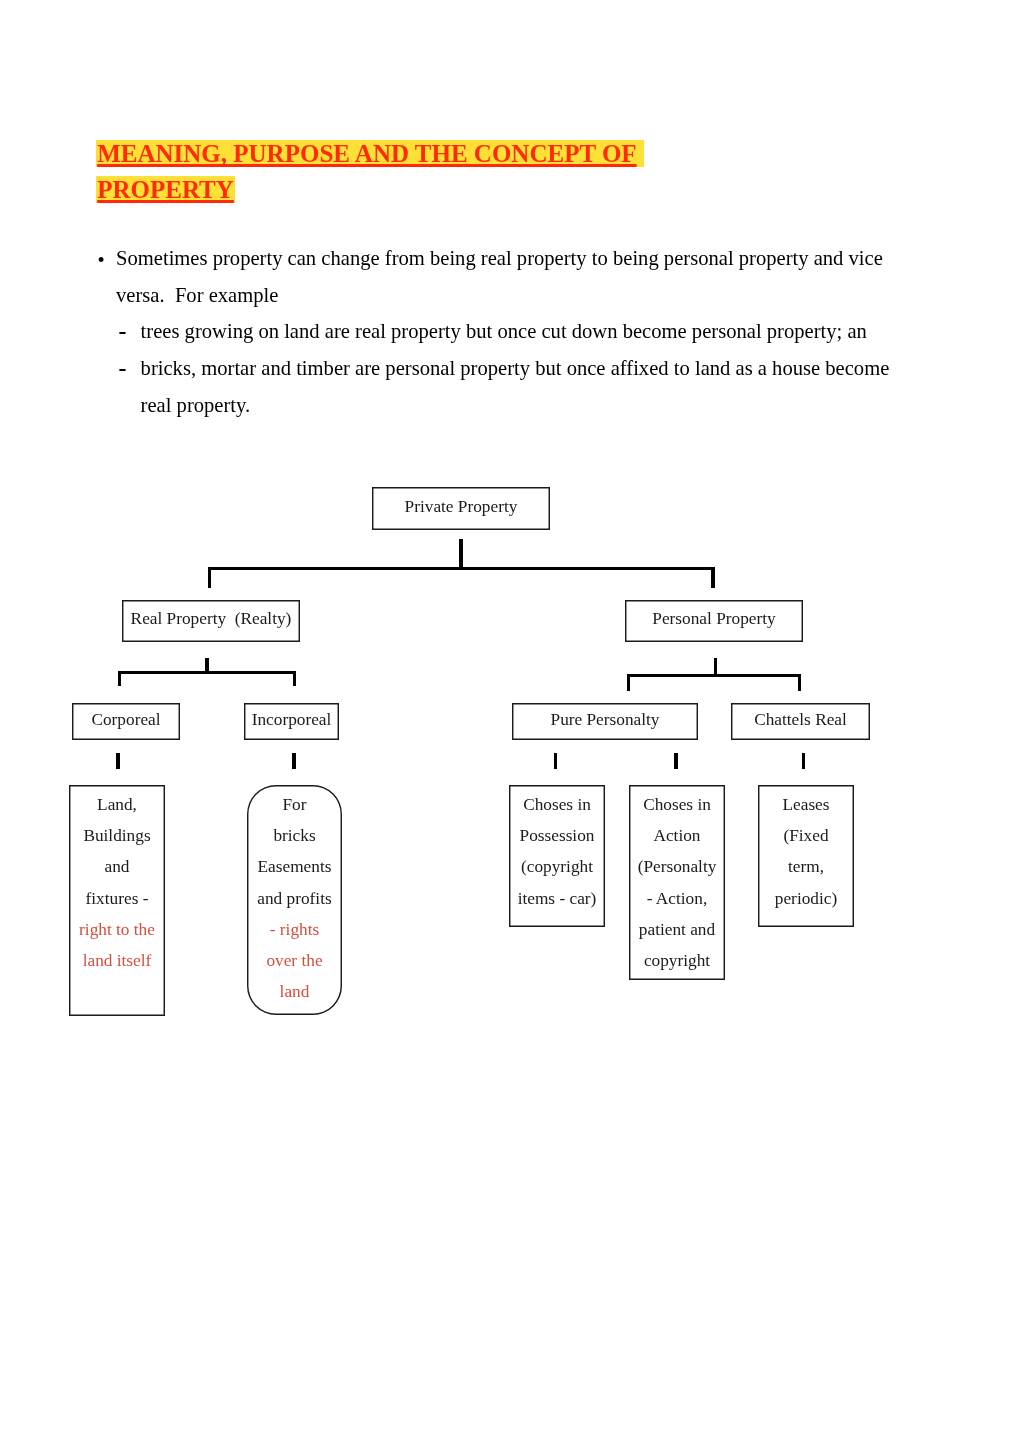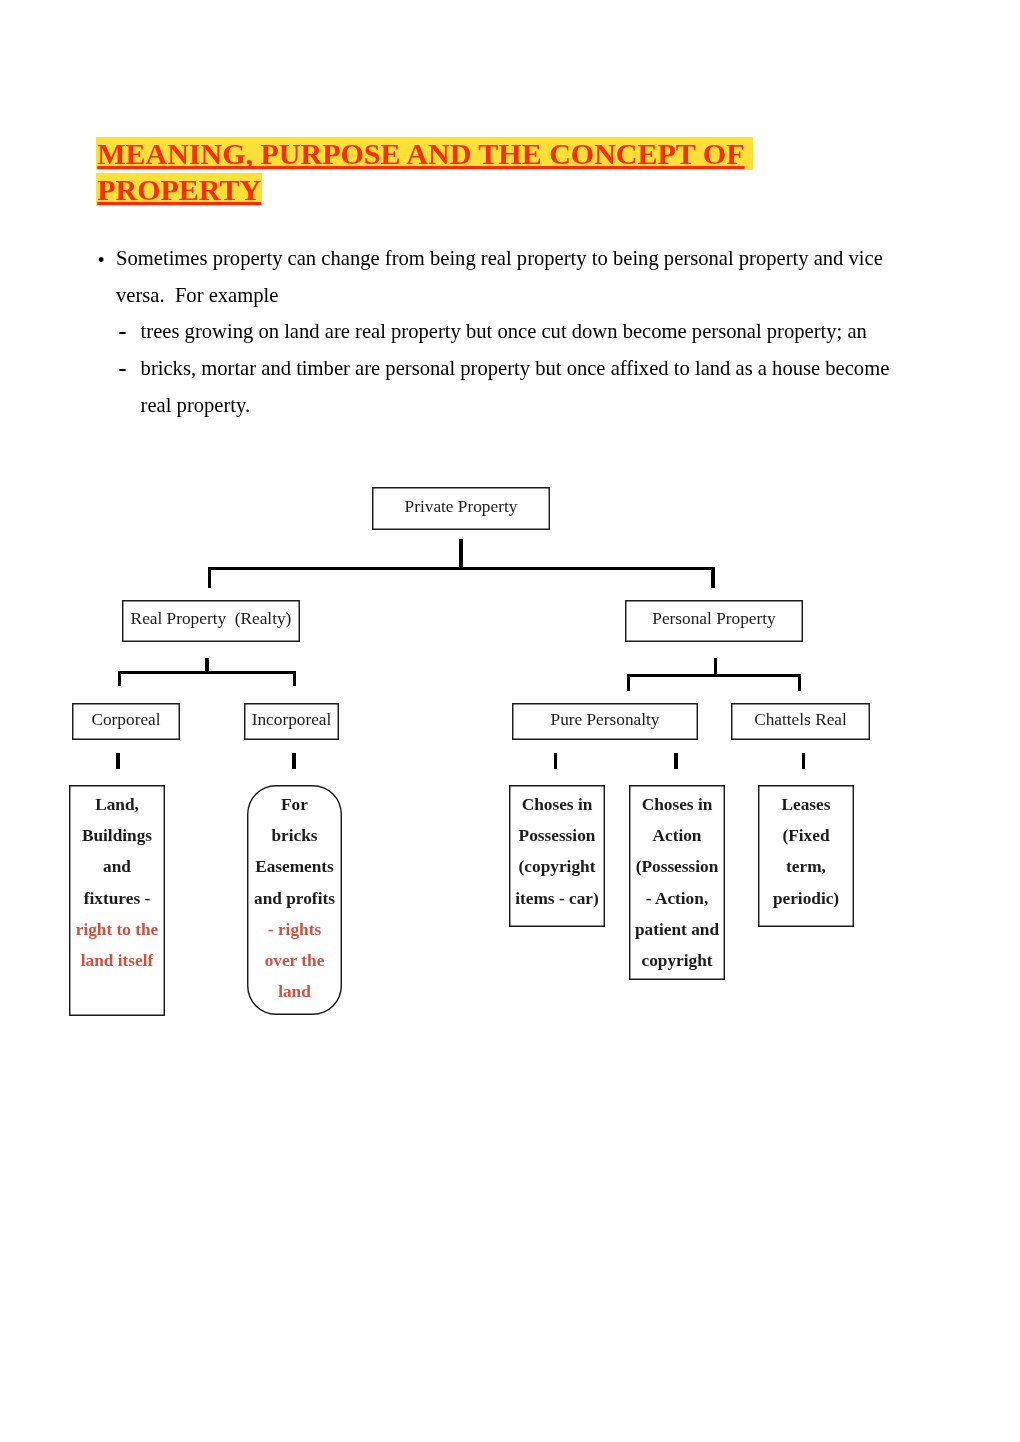--- a/index.html
+++ b/index.html
@@ -1,42 +1,42 @@
 <!DOCTYPE html>
 <html><head>
 <meta charset="utf-8">
 <style>
   html,body{margin:0;padding:0;}
   body{width:1020px;height:1442px;background:#ffffff;font-family:"Liberation Serif",serif;
        -webkit-font-smoothing:antialiased;overflow:hidden;position:relative;will-change:transform;}
   .page{position:absolute;inset:0;}
 
   
-  .title{position:absolute;left:96.3px;top:136px;width:700px;font-size:30px;font-weight:bold;
+  .title{position:absolute;left:96.3px;top:136px;width:700px;font-size:25px;font-weight:bold;
          line-height:35.5px;color:#ff2a00;margin:0;}
   .title .hlbg{background:#ffe036;box-decoration-break:clone;-webkit-box-decoration-break:clone;padding:0 0.9px;}
   .title .ul{text-decoration:underline;text-decoration-thickness:2.8px;text-underline-offset:2.0px;
              text-decoration-color:#ff2a00;text-decoration-skip-ink:none;}
   .title .pad{text-decoration:none;}
 
   
   .body{position:absolute;left:99px;top:240px;width:820px;font-size:20.6px;line-height:36.7px;color:#000;}
   .l1{position:relative;padding-left:17px;}
   .l1 .bullet{position:absolute;left:-1.5px;top:2.4px;}
   .l2{position:relative;padding-left:41.6px;}
   .l2 .dash{position:absolute;left:19.5px;top:-0.5px;font-size:24px;font-weight:bold;}
 
   
   .diagram{position:absolute;left:0;top:0;width:1020px;height:1442px;}
   .node{position:absolute;box-shadow:inset 0 0 0 1.45px #1b1b1b;background:#fff;box-sizing:border-box;
         display:flex;align-items:center;justify-content:center;text-align:center;
         font-size:17.3px;color:#1b1b1b;line-height:1.0;}
   .node > div{position:relative;top:-2px;white-space:pre;}
   .node.tall{align-items:flex-start;padding-top:4px;line-height:31.2px;}
-  .node.tall > div{top:0;font-weight:bold;}
+  .node.tall > div{top:0;}
   .red{color:#d2503f;}
   .ln{position:absolute;background:#000;}
 </style>
 </head>
 <body>
 
 <div class="page">
 
   <h1 class="title"><span class="hlbg"><span class="ul">MEANING, PURPOSE AND THE CONCEPT OF</span><span class="pad">&nbsp;</span></span><br><span class="hlbg"><span class="ul">PROPERTY</span></span></h1>
 
@@ -101,20 +101,20 @@
       <div class="node tall" style="left: 69px; top: 785px; width: 96px; height: 231px;">
         <div style="width: 100%;"><div>Land,</div><div>Buildings</div><div>and</div><div>fixtures -</div><div class="red">right to the</div><div class="red">land itself</div></div>
       </div>
       <div class="node tall" style="left: 247px; top: 785px; width: 95px; height: 230px; border-radius: 29px;">
         <div style="width: 100%;"><div>For</div><div>bricks</div><div>Easements</div><div>and profits</div><div class="red">- rights</div><div class="red">over the</div><div class="red">land</div></div>
       </div>
       <div class="node tall" style="left: 509px; top: 785px; width: 96px; height: 142px;">
         <div style="width: 100%;"><div>Choses in</div><div>Possession</div><div>(copyright</div><div>items - car)</div></div>
       </div>
       <div class="node tall" style="left: 629px; top: 785px; width: 96px; height: 195px;">
-        <div style="width: 100%;"><div>Choses in</div><div>Action</div><div>(Possession</div><div>- Action,</div><div>patient and</div><div>copyright</div></div>
+        <div style="width: 100%;"><div>Choses in</div><div>Action</div><div>(Personalty</div><div>- Action,</div><div>patient and</div><div>copyright</div></div>
       </div>
       <div class="node tall" style="left: 758px; top: 785px; width: 96px; height: 142px;">
         <div style="width: 100%;"><div>Leases</div><div>(Fixed</div><div>term,</div><div>periodic)</div></div>
       </div>
     </div>
 
 </div>
 
 </body></html>

